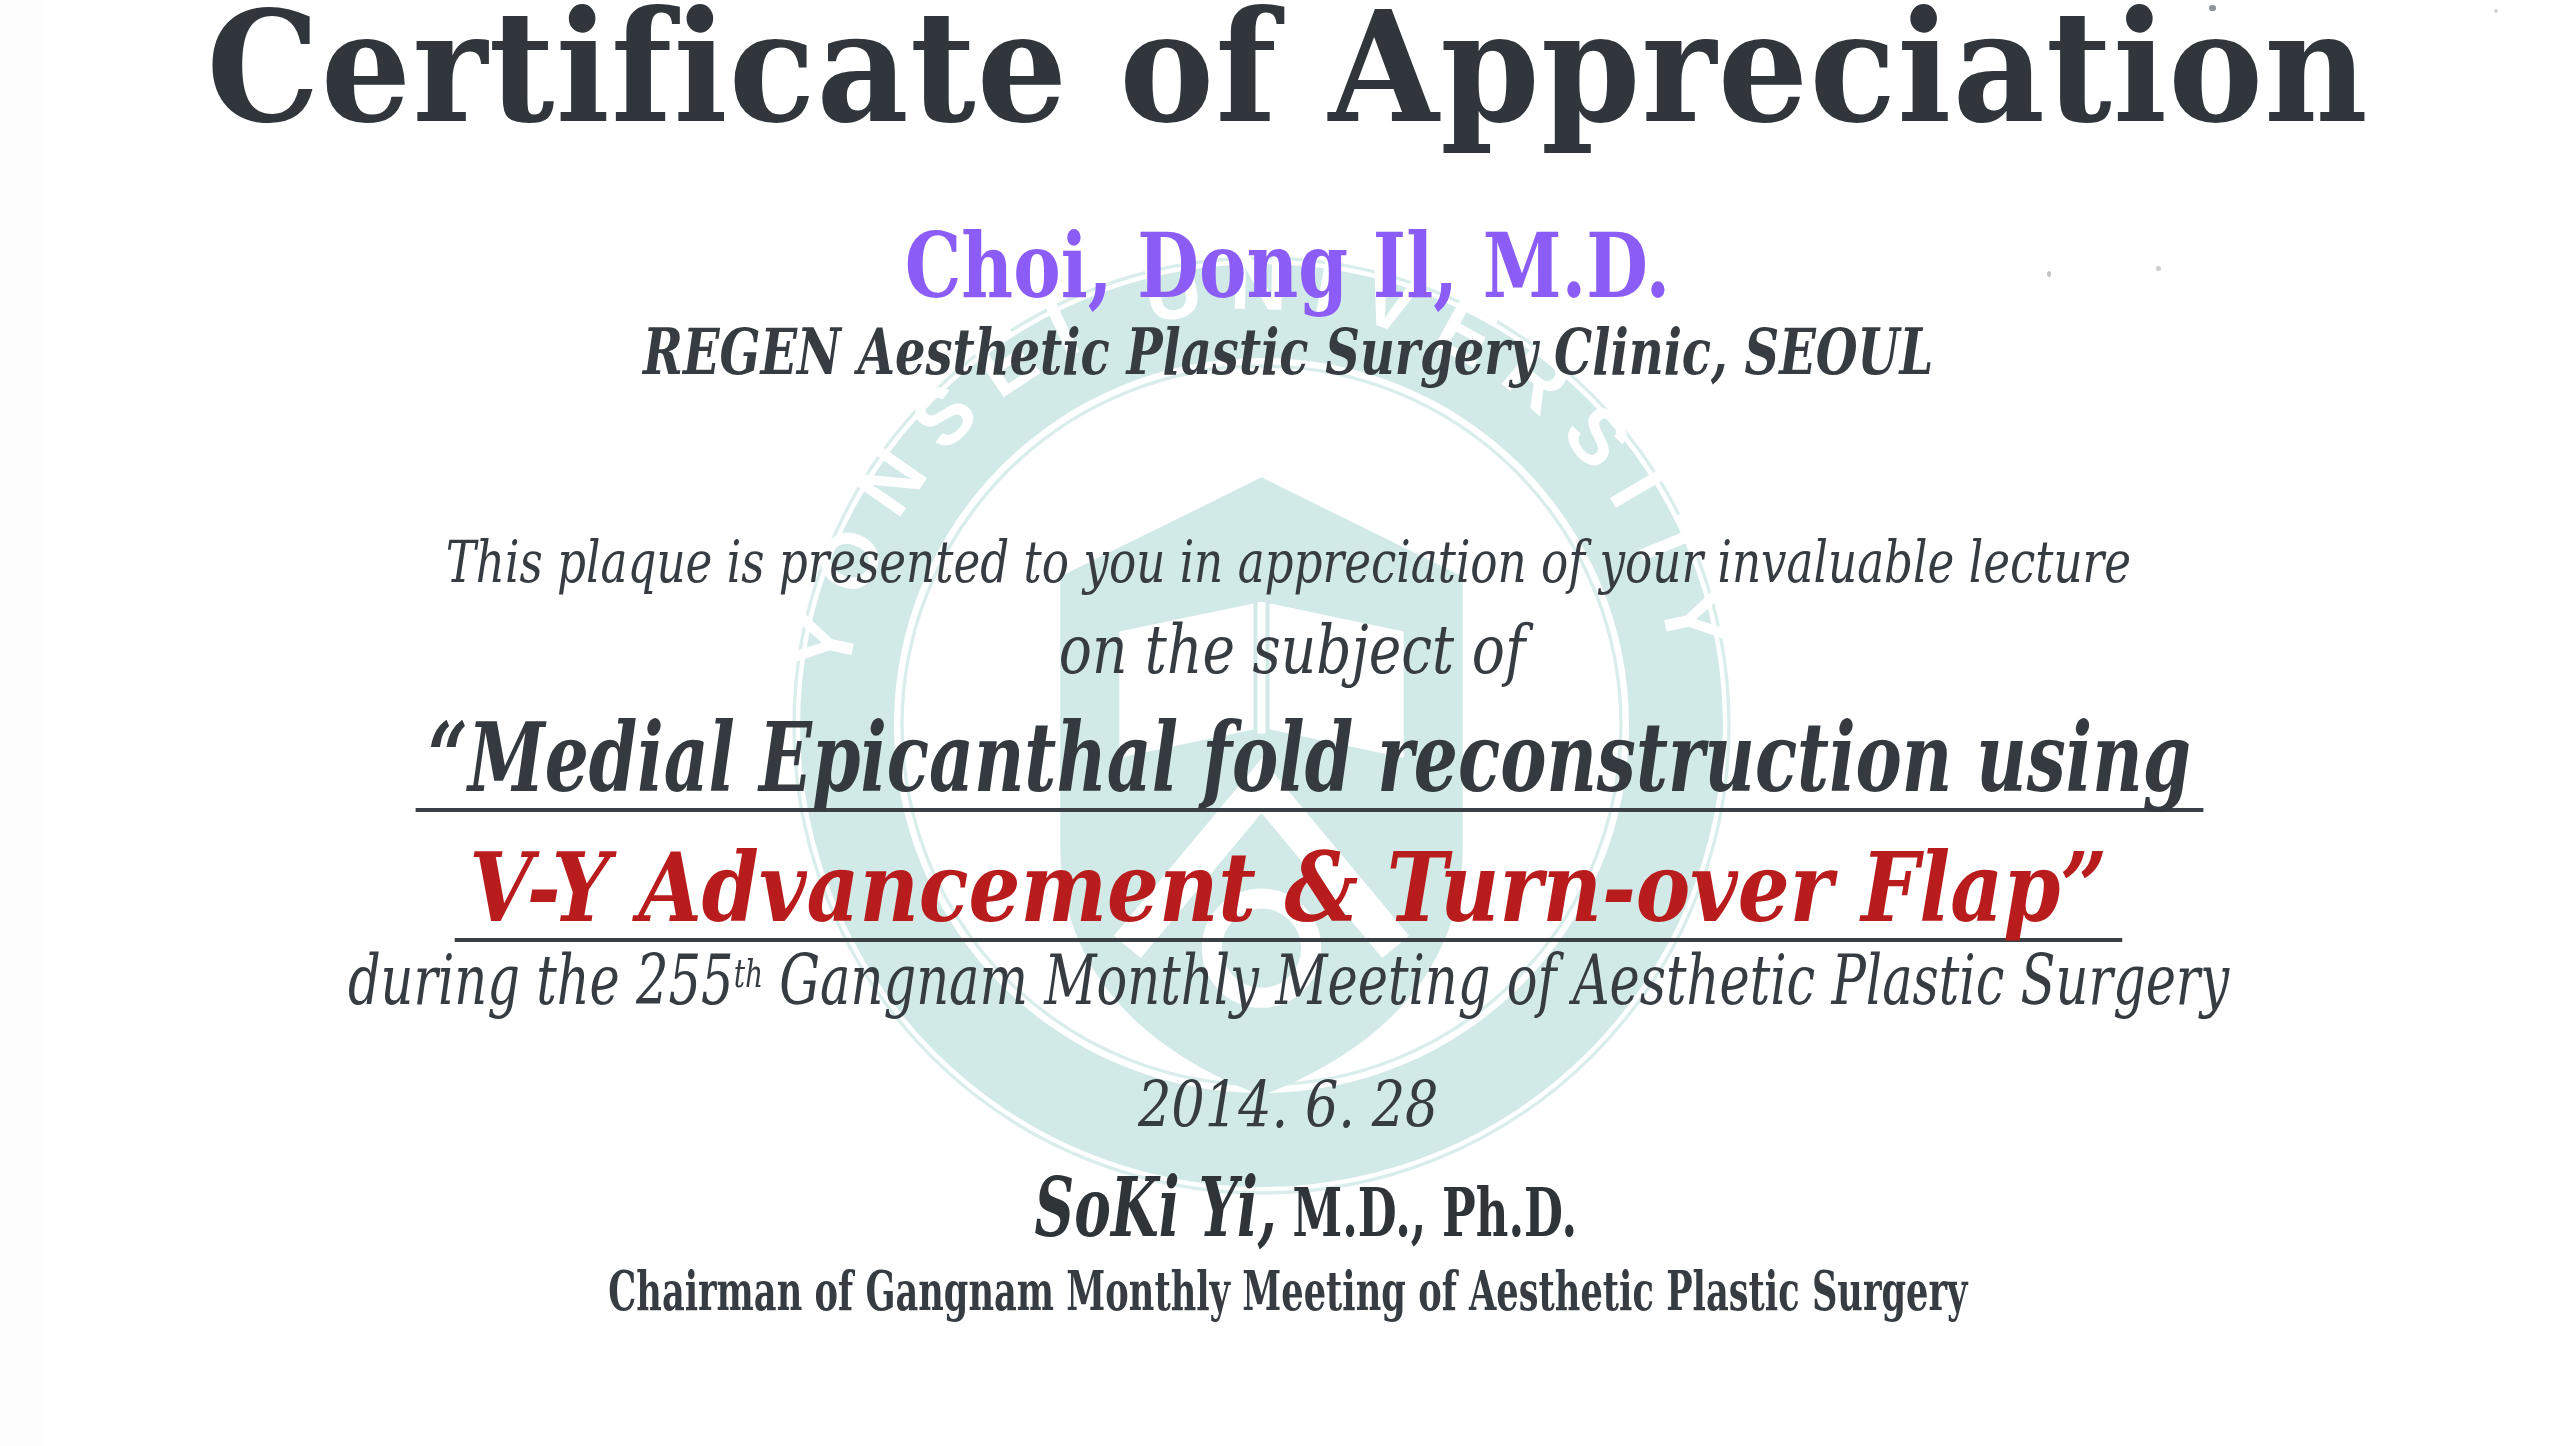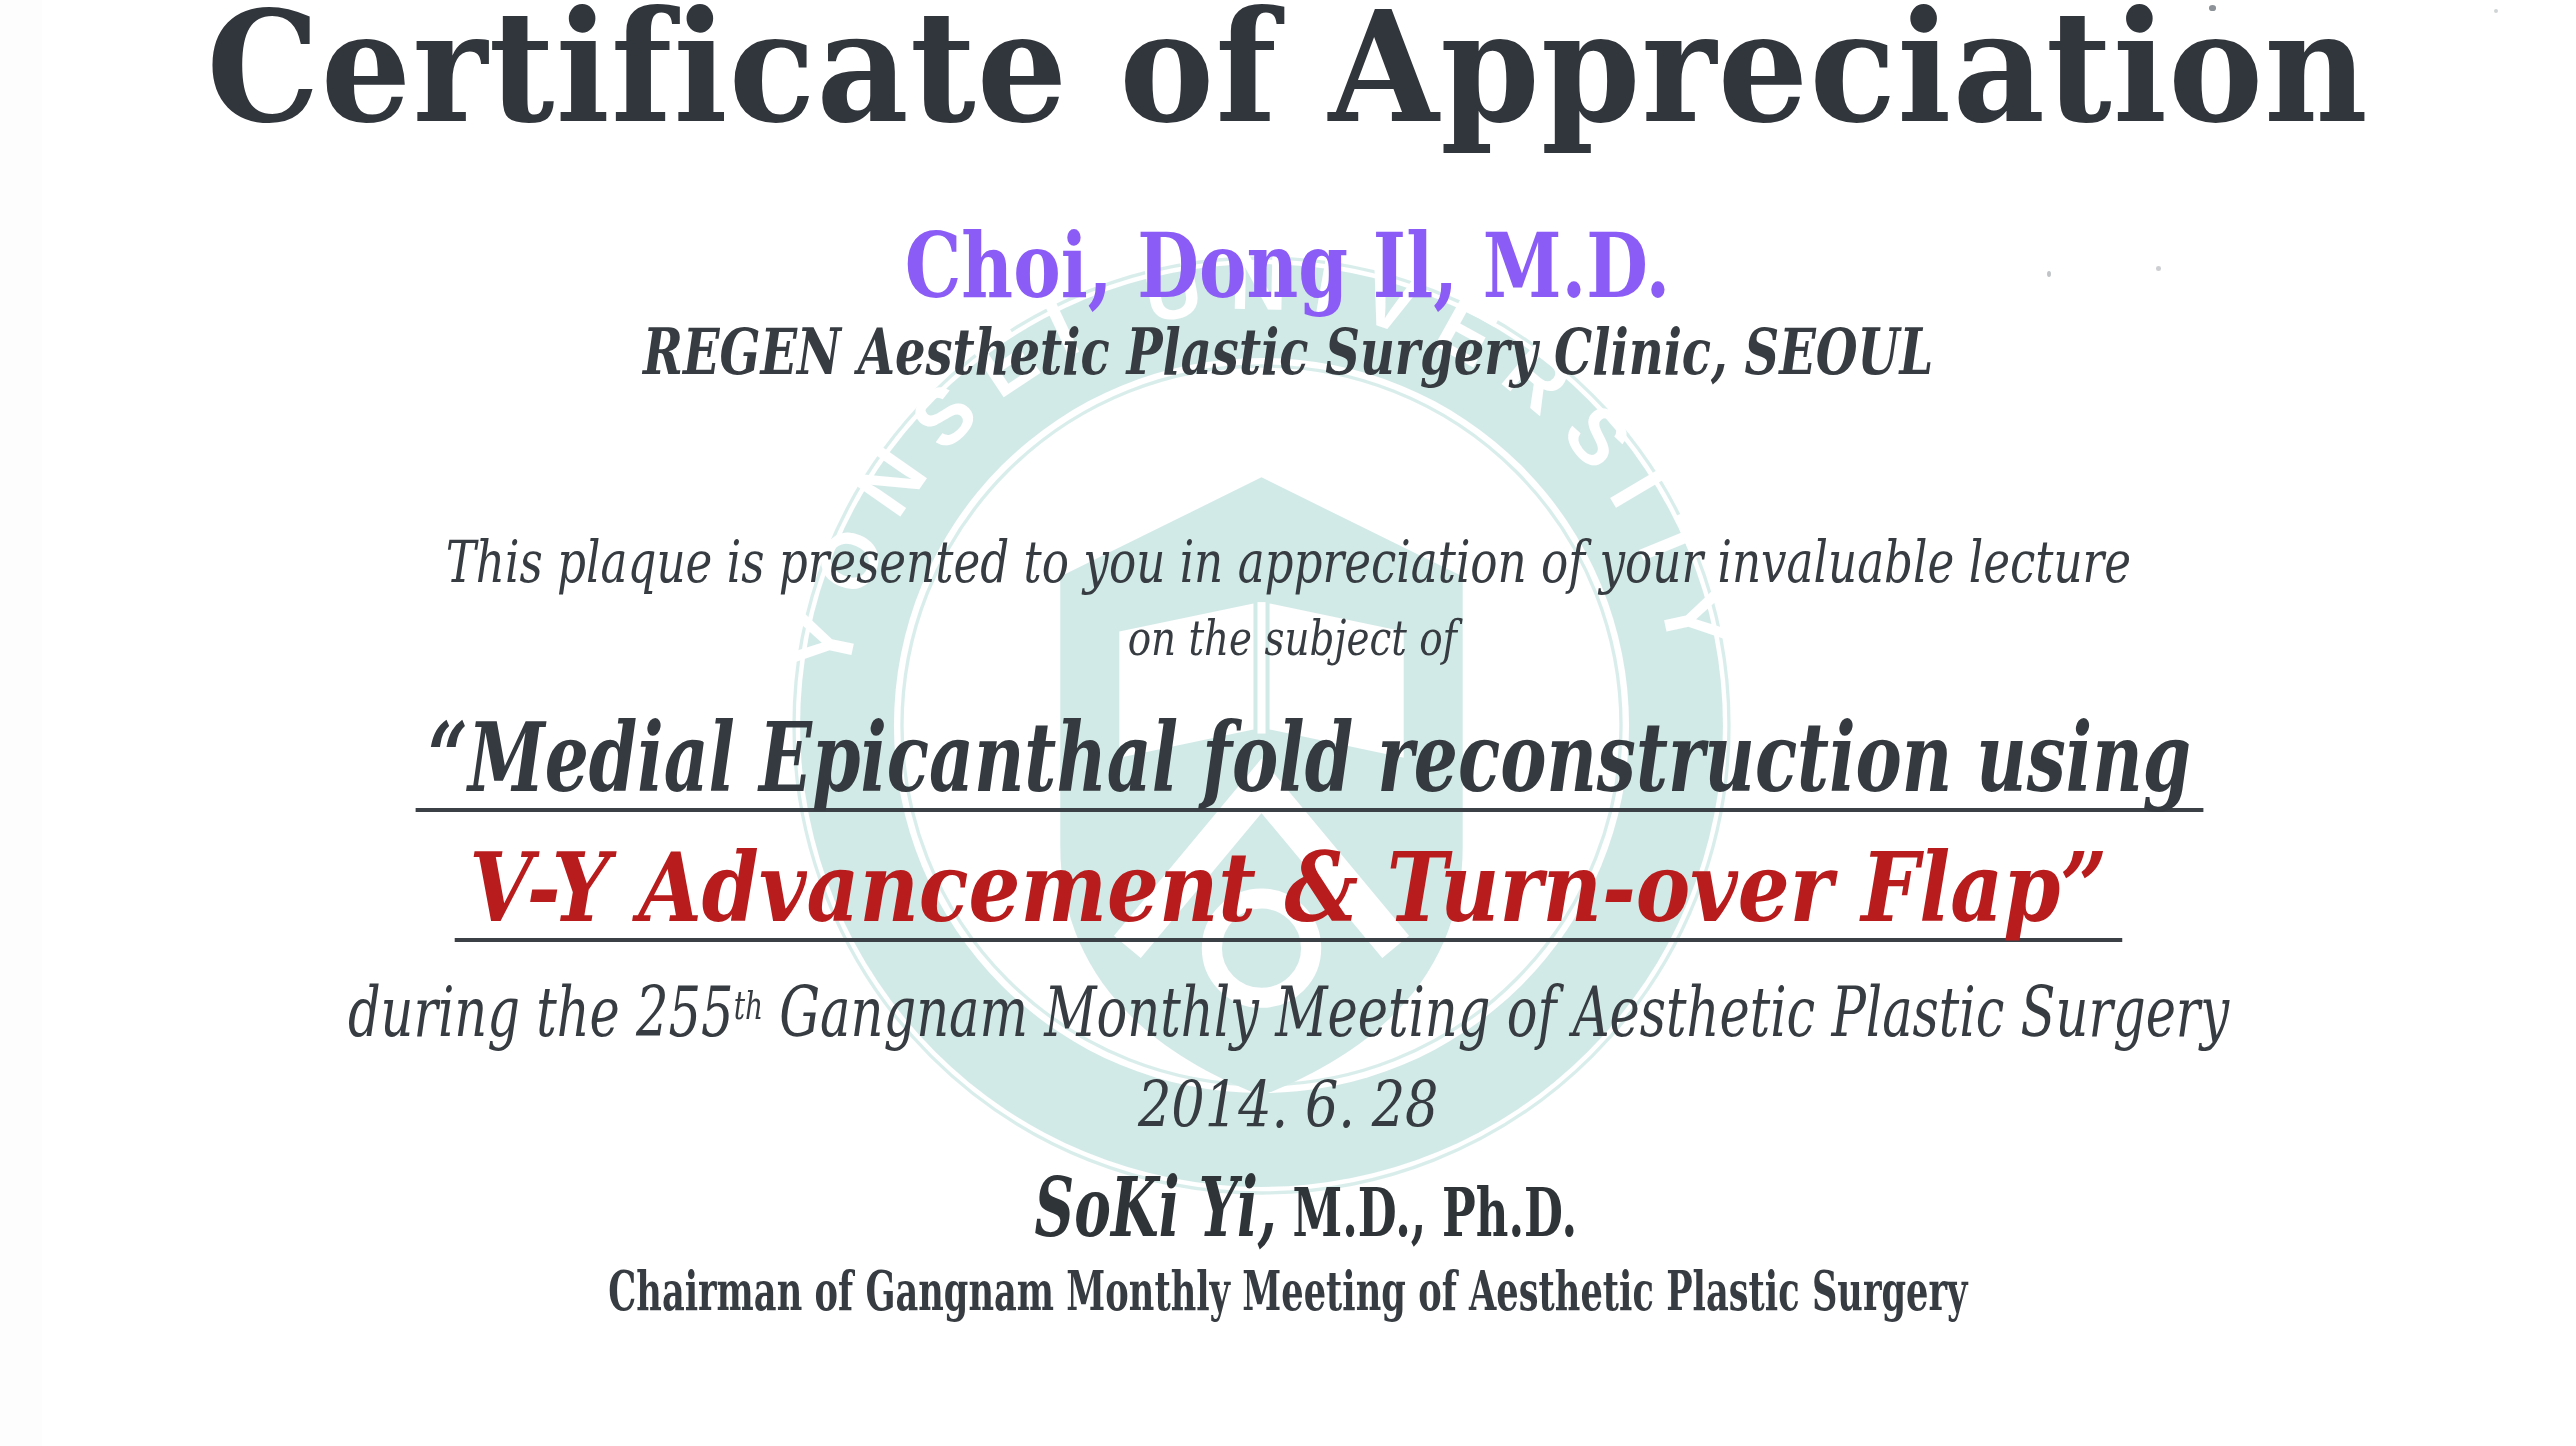--- a/index.html
+++ b/index.html
@@ -39,30 +39,30 @@
 
   .name-line        { top: 213px;  font-size: 89px; font-weight: 700; color: #8b5cf6; }
   .name-line .sq    { transform: scaleX(0.80); }
 
   .clinic-line      { top: 314px;  font-size: 64px;  font-style: italic; font-weight: 600; }
   .clinic-line .sq  { transform: scaleX(0.75); }
 
   .body-line1       { top: 528px;  font-size: 58px; font-style: italic; }
   .body-line1 .sq   { transform: scaleX(0.78); }
 
-  .body-line2       { top: 610px;  font-size: 48px;  font-style: italic; padding-left: 8px; }
+  .body-line2       { top: 610px;  font-size: 68px;  font-style: italic; padding-left: 8px; }
   .body-line2 .sq   { transform: scaleX(0.81); }
 
   .subject-line1    { top: 710px; font-size: 95px; font-style: italic; font-weight: 700; line-height: 1; color: #343a3f; padding-left: 44px; }
   .subject-line1 .sq{ transform: scaleX(0.73); border-bottom: 4.7px solid #3a4045; padding: 0 17px 2.7px 17px; }
 
   .subject-line2    { top: 840px; font-size: 95px; font-style: italic; font-weight: 700; line-height: 1; color: #b91c1c; }
   .subject-line2 .sq{ transform: scaleX(0.86); border-bottom: 4.7px solid #3a4045; padding: 0 17px 2.7px 17px; }
 
-  .during-line      { top: 971px; font-size: 70px; font-style: italic; }
+  .during-line      { top: 939px; font-size: 70px; font-style: italic; }
   .during-line .sq  { transform: scaleX(0.73); }
   .during-line sup  { font-size: 55%; vertical-align: 38%; }
 
   .date-line        { top: 1068px; font-size: 64px;  font-style: italic; }
   .date-line .sq    { transform: scaleX(0.82); }
 
   .sig-line         { top: 1159px; margin-left: 36px; }
   .sig-line .sq     { transform: scaleX(0.67); }
   .sig-name         { font-size: 82px; font-style: italic; font-weight: 700; color: #2f3439; }
   .sig-degrees      { font-size: 67px; font-weight: 700; color: #2f3439; }

